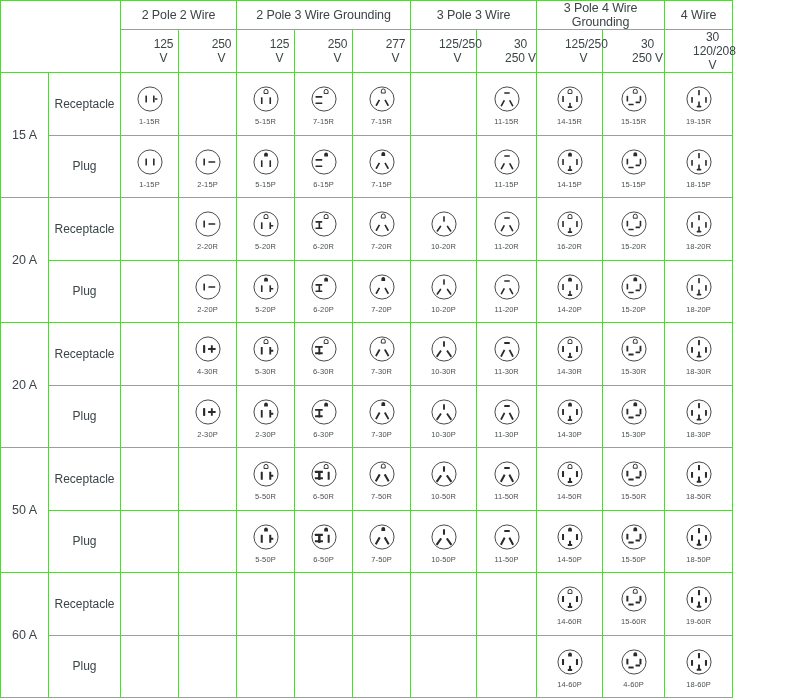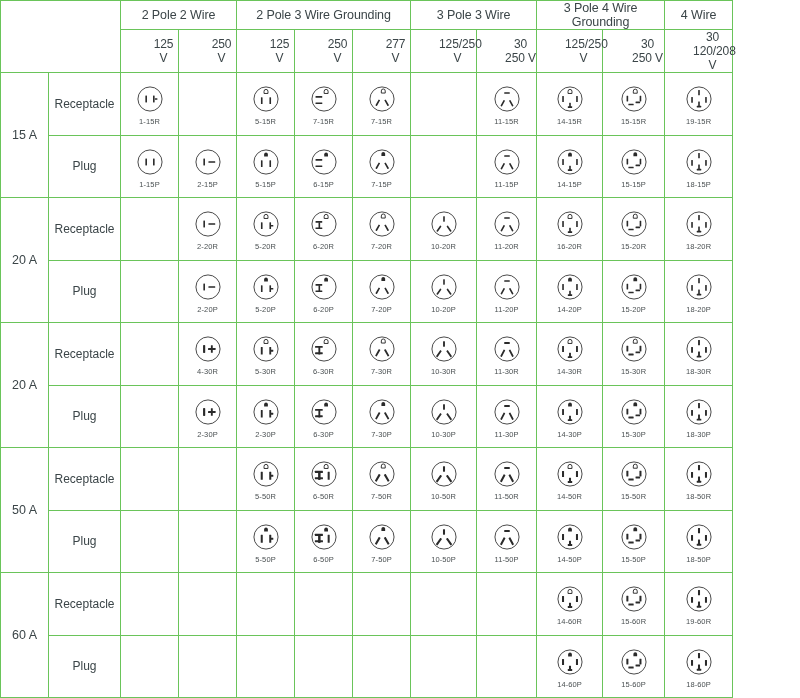--- a/index.html
+++ b/index.html
@@ -1094,21 +1094,21 @@
           <td class="cell">
             <div class="conn">
               <svg viewBox="0 0 40 40" width="34" height="34">
                 <circle cx="20" cy="20" r="14.2" fill="none" stroke="#2a2a2a" stroke-width="1"></circle>
                 <path d="M 19.3 13.1 L 19.3 10.6 A 2.2 2.2 0 0 1 23.7 10.6 L 23.7 13.1 Z" fill="#2a2a2a"></path>
                 <rect x="11.00" y="16.20" width="2.4" height="6.6" rx="0.4" fill="#2a2a2a"></rect>
                 <rect x="26.40" y="16.20" width="2.4" height="6.6" rx="0.4" fill="#2a2a2a"></rect>
                 <rect x="13.40" y="25.30" width="6.2" height="2.4" rx="0.4" fill="#2a2a2a"></rect>
                 <rect x="21.80" y="22.80" width="5.4" height="2.4" rx="0.4" fill="#2a2a2a"></rect>
               </svg>
-              <div class="code">15-60P</div>
+              <div class="code">4-60P</div>
             </div>
           </td>
           <td class="cell">
             <div class="conn">
               <svg viewBox="0 0 40 40" width="34" height="34">
                 <circle cx="20" cy="20" r="14.2" fill="none" stroke="#2a2a2a" stroke-width="1"></circle>
                 <rect x="18.80" y="9.40" width="2.4" height="6.2" rx="0.4" fill="#2a2a2a"></rect>
                 <rect x="10.60" y="17.50" width="2.4" height="7" rx="0.4" fill="#2a2a2a"></rect>
                 <rect x="27.00" y="17.50" width="2.4" height="7" rx="0.4" fill="#2a2a2a"></rect>
                 <rect x="18.80" y="22.90" width="2.4" height="6.2" rx="0.4" fill="#2a2a2a"></rect>

